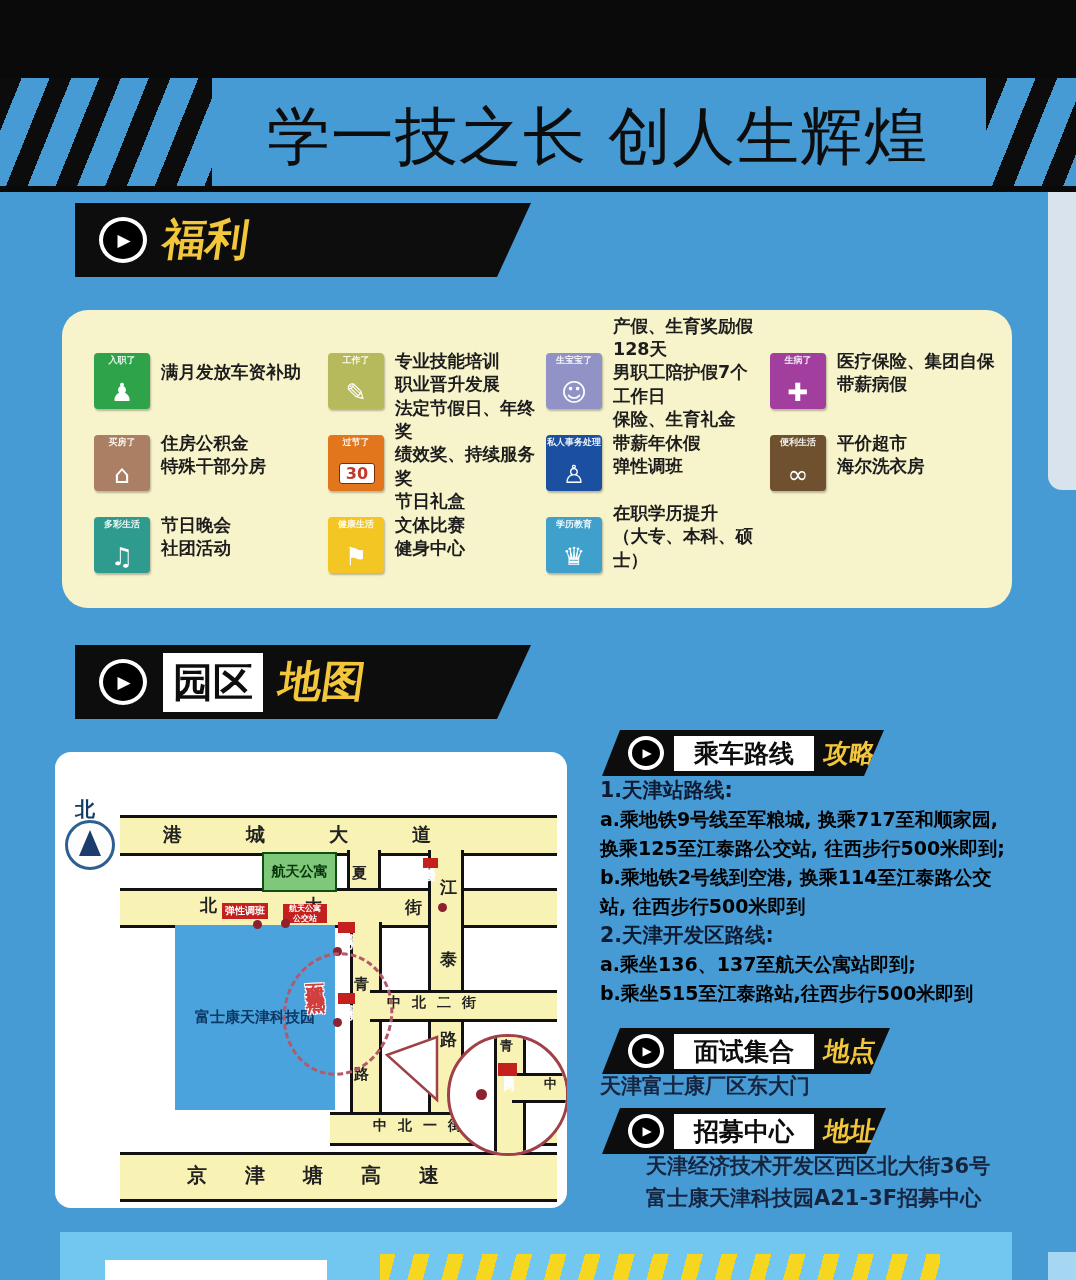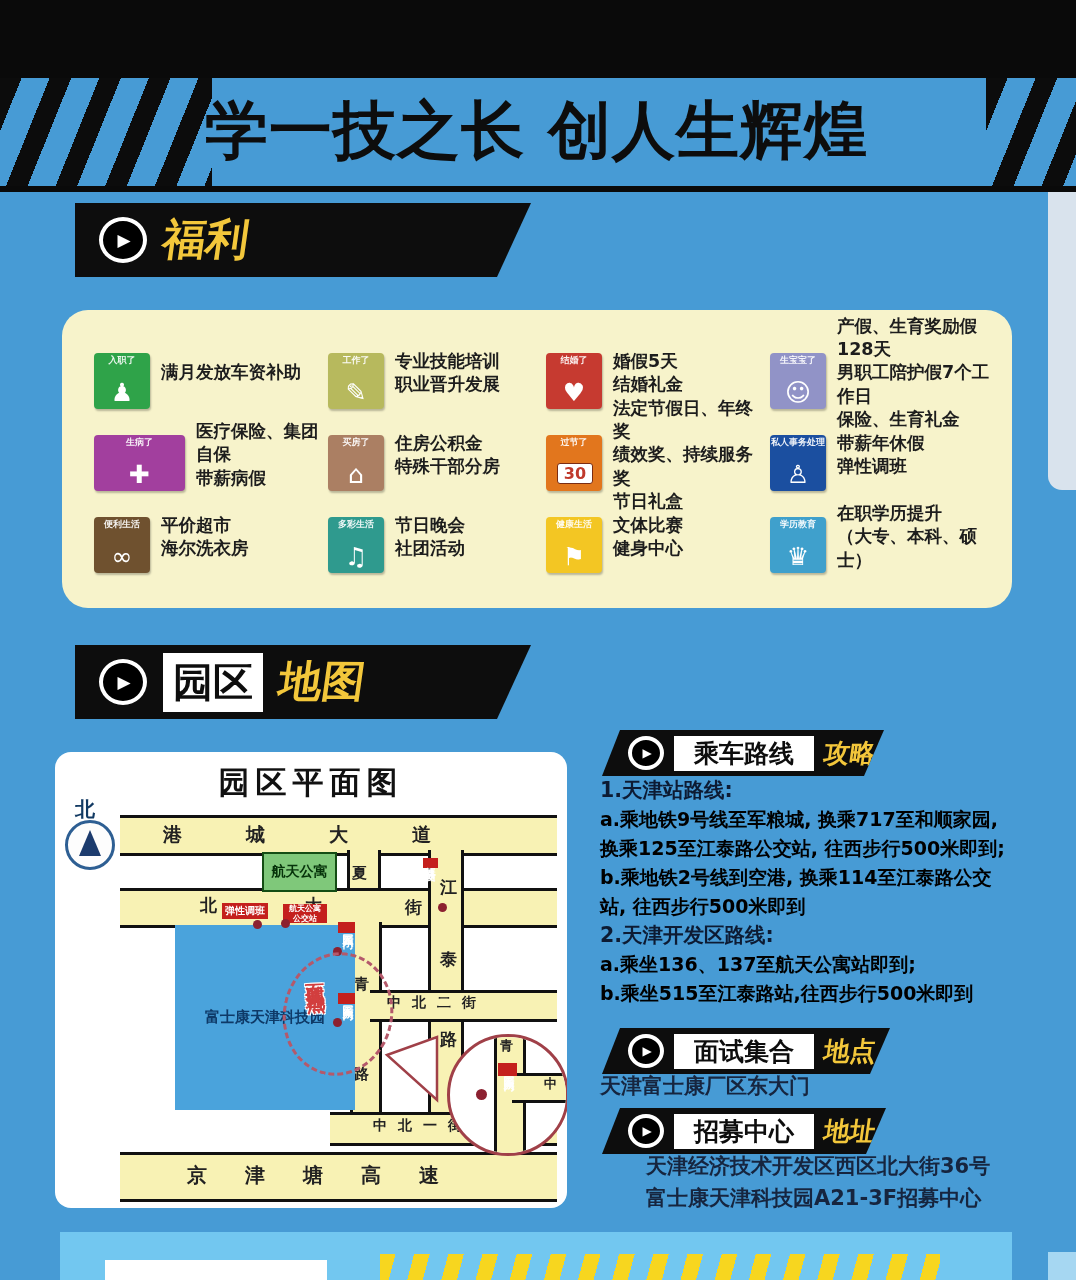--- a/index.html
+++ b/index.html
@@ -5,21 +5,21 @@
   html,body{margin:0;padding:0;}
   body{font-family:"DejaVu Sans","Liberation Sans",sans-serif;}
   #poster{position:relative;width:1076px;height:1280px;background:#479bd5;overflow:hidden;}
 
   
   #topbar{position:absolute;left:0;top:0;width:1076px;height:78px;background:#0a0a0a;}
   #stripeband{position:absolute;left:0;top:78px;width:1076px;height:108px;}
   .stripes{position:absolute;top:0;height:108px;background:repeating-linear-gradient(112deg,#0c0c0c 0 20px,transparent 20px 46px);}
   #stripes-left{left:0;width:212px;}
   #stripes-right{left:986px;width:90px;}
-  #main-title{position:absolute;left:205px;top:10px;width:785px;text-align:left;font-size:63px;font-weight:700;color:#0d0d0d;letter-spacing:1px;white-space:nowrap;}
+  #main-title{position:absolute;left:205px;top:16px;width:785px;text-align:center;font-size:63px;font-weight:400;color:#0d0d0d;letter-spacing:1px;white-space:nowrap;}
   #bandline{position:absolute;left:0;top:186px;width:1076px;height:6px;background:#0a0a0a;}
 
   
   .banner{position:absolute;background:#0d0d0d;display:flex;align-items:center;}
   .banner.big{height:74px;clip-path:polygon(0 0,100% 0,calc(100% - 34px) 100%,0 100%);padding-left:24px;gap:16px;}
   .banner.mini{height:46px;clip-path:polygon(18px 0,100% 0,calc(100% - 20px) 100%,0 100%);padding-left:26px;gap:10px;}
   .play{border-radius:50%;border:4px solid #fff;background:#000;color:#fff;display:flex;align-items:center;justify-content:center;flex:none;}
   .big .play{width:38px;height:38px;font-size:17px;padding-left:2px;}
   .mini .play{width:26px;height:26px;font-size:12px;padding-left:2px;}
   .wbox{background:#fff;color:#0d0d0d;font-weight:900;}
@@ -46,21 +46,21 @@
   .road-v{position:absolute;background:#f8f2b4;border-left:3px solid #111;border-right:3px solid #111;}
   .roadchar{position:absolute;font-size:17px;font-weight:900;color:#222;}
   .roadname{position:absolute;font-weight:900;color:#222;white-space:nowrap;}
   .rlabel{position:absolute;background:#c4201d;color:#fff;font-weight:700;z-index:5;}
   .vtext{writing-mode:vertical-rl;letter-spacing:1px;}
   .dot{position:absolute;width:9px;height:9px;border-radius:50%;background:#8c2130;z-index:6;}
   #compass-label{position:absolute;left:20px;top:44px;font-size:20px;font-weight:900;color:#123a63;}
   #compass{position:absolute;left:10px;top:68px;width:44px;height:44px;border-radius:50%;border:3px solid #2e5f93;background:#fdfdfd;display:flex;justify-content:center;}
   #compass .needle{width:0;height:0;margin-top:7px;border-left:11px solid transparent;border-right:11px solid transparent;border-bottom:26px solid #1d3c6e;}
   #block-apartment{position:absolute;left:207px;top:100px;width:71px;height:36px;background:#7fc87a;border:2px solid #144d14;font-size:14px;font-weight:900;color:#06330a;display:flex;align-items:center;justify-content:center;z-index:4;}
-  #block-park{position:absolute;left:120px;top:173px;width:180px;height:185px;background:#4aa3dc;z-index:2;display:flex;align-items:center;justify-content:center;}
+  #block-park{position:absolute;left:120px;top:173px;width:160px;height:185px;background:#4aa3dc;z-index:2;display:flex;align-items:center;justify-content:center;}
   #block-park span{font-size:15px;font-weight:900;color:#0e3a68;white-space:nowrap;}
   #dashed-circle{position:absolute;left:228px;top:200px;width:104px;height:118px;border:3px dashed #b4596b;border-radius:50%;transform:rotate(12deg);z-index:6;}
   #meeting-vtext{position:absolute;left:247px;top:216px;writing-mode:vertical-rl;font-size:19px;font-weight:900;color:#d23f3f;letter-spacing:2px;transform:rotate(-3deg);z-index:7;
     text-shadow:-1px -1px 0 #fff,1px -1px 0 #fff,-1px 1px 0 #fff,1px 1px 0 #fff;}
   #magnifier{position:absolute;left:392px;top:282px;width:116px;height:116px;border-radius:50%;border:3px solid #a04048;background:#fff;overflow:hidden;z-index:9;}
   #pointer-svg{position:absolute;left:0;top:0;z-index:8;}
 
   
   #route-lines{position:absolute;left:600px;top:776px;width:416px;}
   .route-line{font-size:19px;font-weight:700;color:#000000;line-height:29px;white-space:nowrap;}
@@ -104,38 +104,30 @@
       </div>
       <div class="bitem">
         <div class="tile" style="background: rgb(183, 185, 93);">
             <span class="tag">工作了</span>
             <span class="glyph">✎</span>
           </div>
         <div class="btext">专业技能培训
 职业晋升发展</div>
       </div>
       <div class="bitem">
-        <div class="tile" style="background: rgb(198, 58, 48);">
-            <span class="tag">结婚了</span>
-            <span class="glyph">♥</span>
-          </div>
-        <div class="btext">婚假5天
-结婚礼金</div>
-      </div>
-      <div class="bitem">
         <div class="tile" style="background: rgb(145, 147, 199);">
             <span class="tag">生宝宝了</span>
             <span class="glyph">☺</span>
           </div>
         <div class="btext">产假、生育奖励假128天
 男职工陪护假7个工作日
 保险、生育礼金</div>
       </div>
       <div class="bitem">
-        <div class="tile" style="background: rgb(162, 63, 158); padding-left: 35px;">
+        <div class="tile" style="background: rgb(162, 63, 158);">
             <span class="tag">生病了</span>
             <span class="glyph">✚</span>
           </div>
         <div class="btext">医疗保险、集团自保
 带薪病假</div>
       </div>
       <div class="bitem">
         <div class="tile" style="background: rgb(171, 127, 99);">
             <span class="tag">买房了</span>
             <span class="glyph">⌂</span>
@@ -195,21 +187,20 @@
     </div>
   </div>
 
   <div class="banner big" style="left:75px;top:645px;width:432px;">
     <span class="play">▶</span>
     <span class="wbox">园区</span>
     <span class="accent">地图</span>
   </div>
 
   <div id="map-card">
-    <div id="map-title">园区平面图</div>
     <div id="compass-label">北</div>
     <div id="compass">
         <div class="needle"></div>
       </div>
 
     <div class="road-h" style="left:65px;top:63px;width:437px;height:35px;"></div>
     <div class="roadname" style="left:108px;top:70px;font-size:19px;letter-spacing:64px;">港城大道</div>
     <div class="road-v" style="left:292px;top:98px;width:28px;height:42px;"></div>
     <span class="roadchar" style="left:297px;top:112px;font-size:15px;">夏</span>
     <div class="road-h" style="left:65px;top:136px;width:437px;height:34px;"></div>

